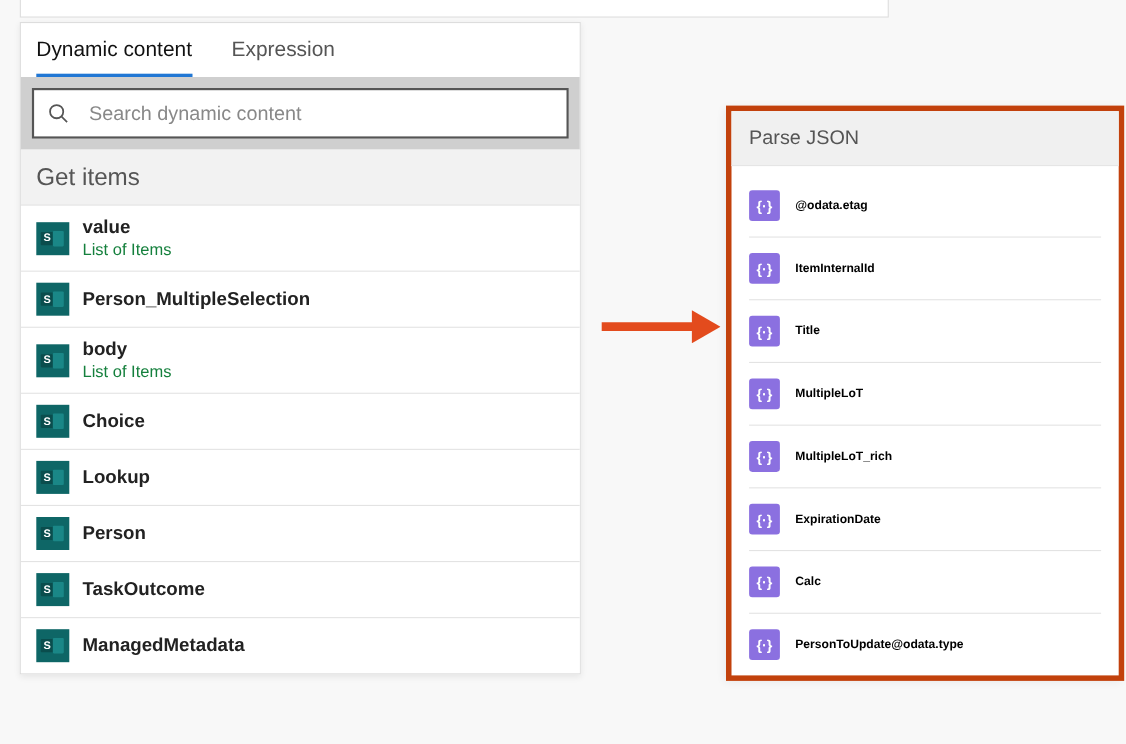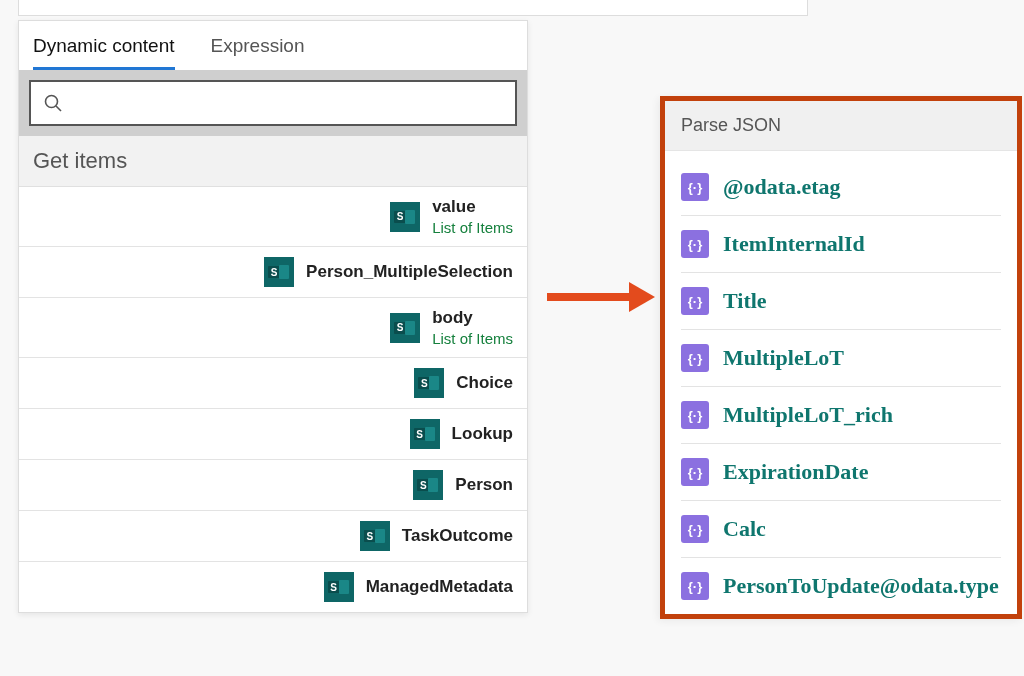--- a/index.html
+++ b/index.html
@@ -64,21 +64,20 @@
       color: #555;
       border-bottom: 1px solid #e0e0e0;
     }
     .items { background: #fff; }
     .item {
       display: flex;
       align-items: center;
       padding: 10px 14px;
       border-bottom: 1px solid #e3e3e3;
       cursor: pointer;
-      justify-content: flex-end;
     }
     .item:last-child { border-bottom: none; }
     .sp-icon {
       width: 30px;
       height: 30px;
       background: #0e6666;
       display: flex;
       align-items: center;
       justify-content: center;
       color: #fff;
@@ -161,24 +160,23 @@
       display: flex;
       align-items: center;
       justify-content: center;
       color: #fff;
       font-size: 13px;
       font-weight: 600;
       margin-right: 14px;
       flex-shrink: 0;
     }
     .r-item .title {
-      font-size: 22px;
+      font-size: 11px;
       font-weight: 700;
-      color: #0f766e;
-      font-family: Liberation Serif, serif;
+      color: #000000;
     }
     .top-box-remnant {
       position: absolute;
       left: 18px;
       top: -10px;
       width: 790px;
       height: 26px;
       border: 1px solid #ddd;
       background: #fff;
     }
@@ -192,20 +190,21 @@
   <div class="tabs">
     <div class="tab active">Dynamic content</div>
     <div class="tab">Expression</div>
   </div>
   <div class="search-zone">
     <div class="search-box">
       <svg width="20" height="20" viewBox="0 0 20 20">
         <circle cx="8.5" cy="8.5" r="6" stroke="#555" stroke-width="1.6" fill="none"></circle>
         <line x1="13" y1="13" x2="18" y2="18" stroke="#555" stroke-width="1.6"></line>
       </svg>
+      <input class="search-input" placeholder="Search dynamic content" style="">
     </div>
   </div>
   <div class="section-header">Get items</div>
   <div class="items">
     <div class="item">
       <div class="sp-icon"></div>
       <div class="item-text">
         <div class="title">value</div>
         <div class="desc">List of Items</div>
       </div>

